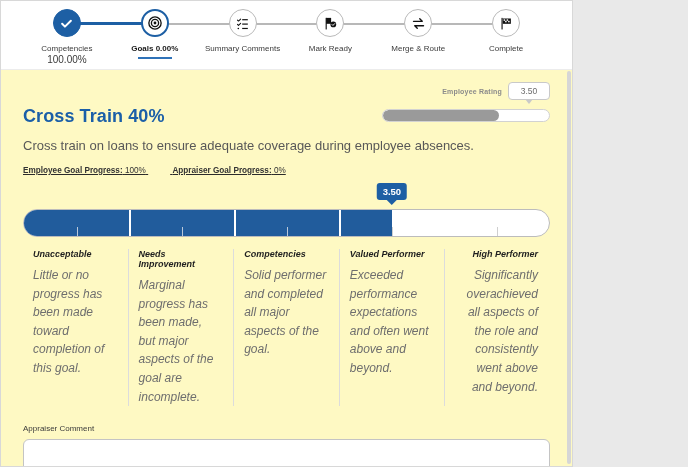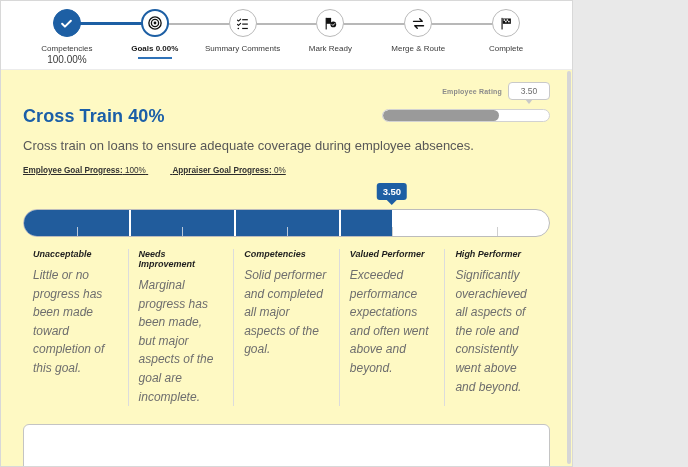--- a/index.html
+++ b/index.html
@@ -258,21 +258,21 @@
     margin-top: 12px;
     font-style: italic;
   }
   .col {
     flex: 1 1 0;
     padding: 0 12px 0 10px;
     border-right: 1px solid #dcdcdc;
     box-sizing: border-box;
     min-height: 62px;
   }
-  .col:last-child { border-right: none; }
+  .col:last-child { border-right: none; text-align: right; }
   .col-title {
     font-size: 9px;
     font-weight: bold;
     color: #1f1f1f;
     margin-bottom: 7px;
   }
   .col-desc {
     font-size: 12px;
     color: #6e6e6e;
     line-height: 1.55;
@@ -486,20 +486,21 @@
           <div class="col-desc">Exceeded performance expectations and often went above and beyond.</div>
         </div>
         <div class="col">
           <div class="col-title">High Performer</div>
           <div class="col-desc">Significantly overachieved all aspects of the role and consistently went above and beyond.</div>
         </div>
       </div>
     </div>
 
     <div class="comment-section">
+      <div class="comment-label">Appraiser Comment</div>
       <textarea class="comment-box" placeholder="" style=""></textarea>
       <div class="add-btn">+</div>
     </div>
 
   </div>
 
   <div class="scroll-hint"></div>
 </div>
 
 </body></html>

